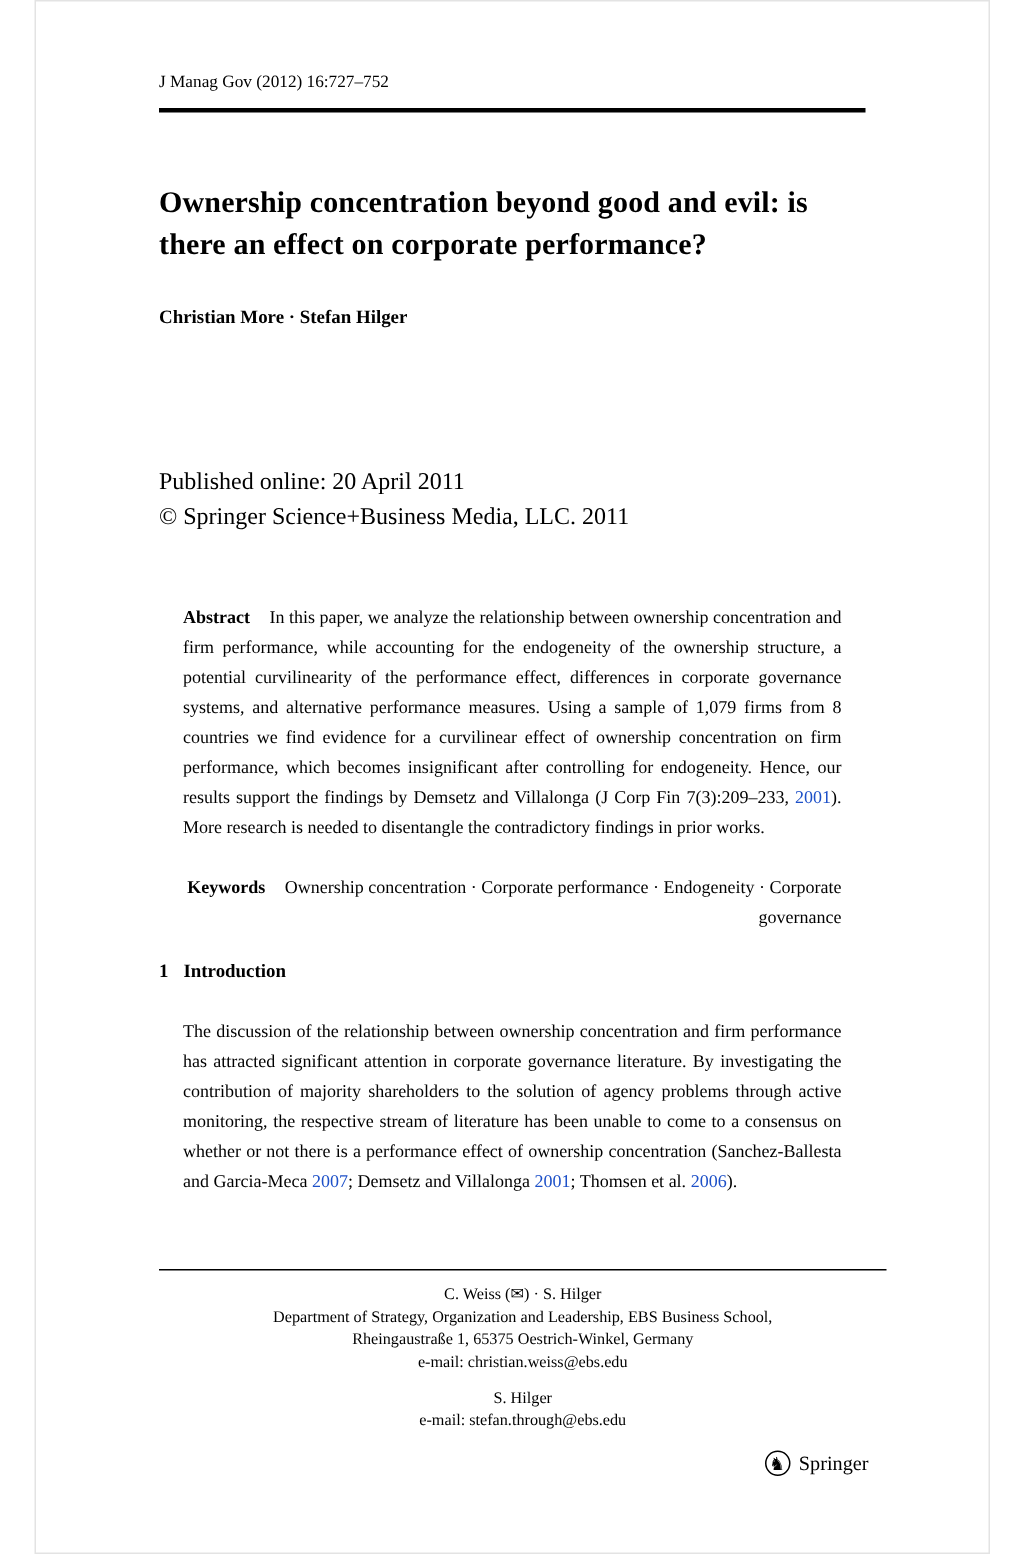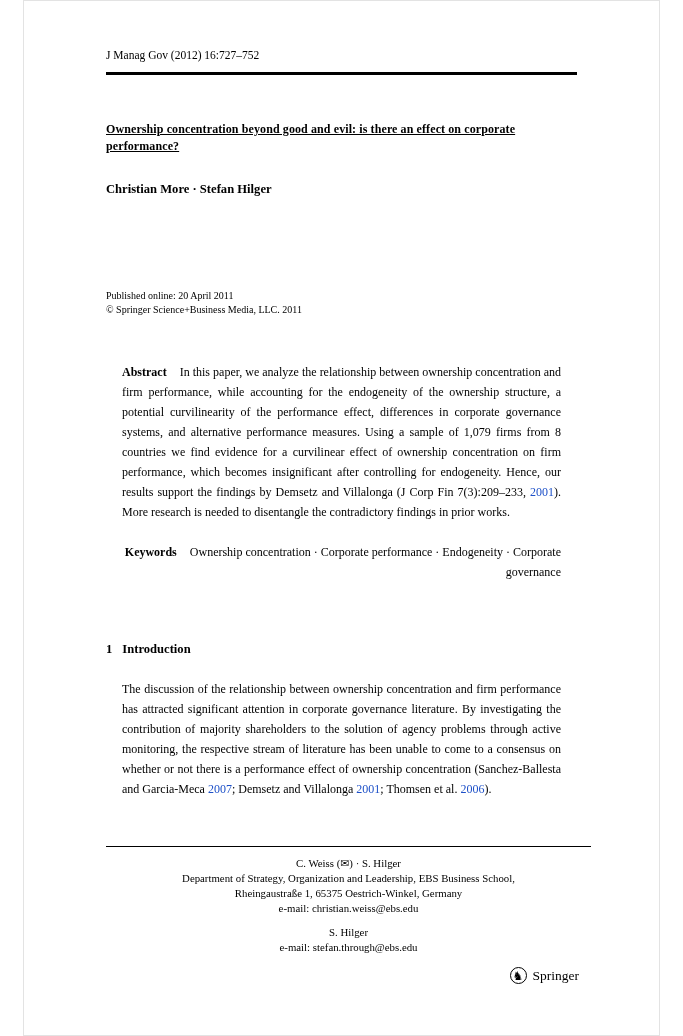--- a/index.html
+++ b/index.html
@@ -19,42 +19,41 @@
     overflow: hidden;
     border: 1px solid #e3e3e3;
   }
   .content { padding: 47px 82px 0 82px; }
 
   .journal-ref { font-size: 11.5px; line-height: 14px; }
   .doi { font-size: 11.5px; line-height: 14px; margin-top: 2px; }
   .header-rule { height: 2.6px; background: #000; margin-top: 10px; }
 
   h1.paper-title {
-    font-size: 12px;
+    font-size: 20px;
     font-weight: bold;
     line-height: 1.42;
     margin: 46px 0 0 0;
     letter-spacing: 0.1px;
-    text-decoration: underline;
   }
   .authors { margin-top: 27px; font-weight: bold; font-size: 12.6px; }
 
-  .pubinfo { margin-top: 92px; font-size: 10px; line-height: 1.4; }
+  .pubinfo { margin-top: 92px; font-size: 16px; line-height: 1.4; }
 
   .para {
     font-size: 12px;
     line-height: 20px;
     text-align: justify;
     margin: 16px;
   }
   .abstract { margin-top: 45px; }
   .run-in { font-weight: bold; margin-right: 13px; }
   .keywords { margin-top: 20px; text-align: right; }
   .section-heading {
-    margin: 60px 0 0 0;
+    margin: 19px 0 0 0;
     font-size: 12.6px;
     font-weight: bold;
   }
   .section-number { margin-right: 10px; }
   .intro { margin-top: 22px; }
 
   a.cite {
     color: var(--link-color, #1d50c8);
     text-decoration: none;
     cursor: pointer;

